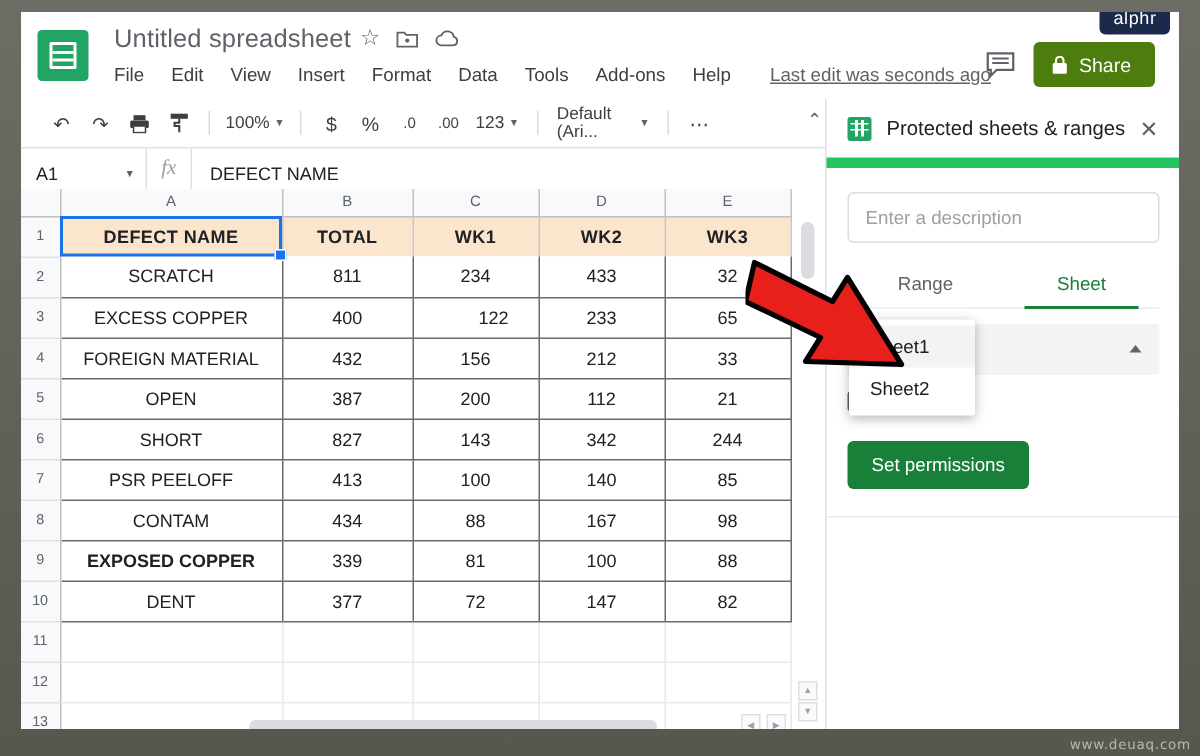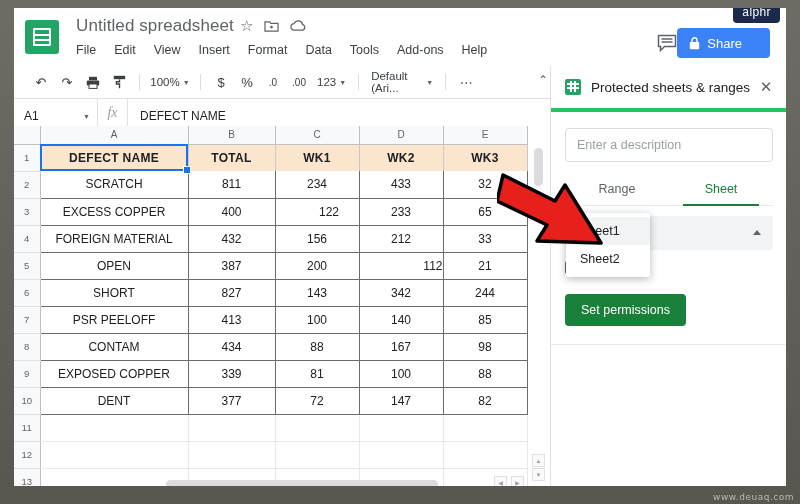--- a/index.html
+++ b/index.html
@@ -78,22 +78,22 @@
     margin-left: 10px; font-size: 12.5px; color: #5f6368;
     text-decoration: underline; white-space: nowrap; cursor: pointer;
   }
 
   #comment-icon {
     position: absolute; right: 105px; top: 26px;
     width: 20px; height: 18px; cursor: pointer;
   }
   #share-btn {
     position: absolute; right: 12px; top: 20px;
-    height: 30px; padding: 0 28px 0 12px;
-    background: #3b82f6; color: #fff;
+    height: 30px; padding: 0 16px 0 12px;
+    background: #4d7c0f; color: #fff;
     border: none; border-radius: 4px;
     font-size: 13px; font-family: inherit;
     display: flex; align-items: center; gap: 7px;
     cursor: pointer;
     text-align: right;
   }
   #alphr {
     position: absolute; right: 2px; top: -6px;
     background: #1b2a4a; color: #fff;
     font-size: 12px; padding: 3px 9px 4px;
@@ -264,21 +264,21 @@
     position: absolute; right: 0; top: 58px;
     width: 236px; height: 420px;
     background: #fff;
     border-left: 1px solid #e0e0e0;
     z-index: 20;
   }
   #panel-header {
     position: relative; height: 46px;
     display: flex; align-items: center;
     padding: 0 10px 0 14px;
-    border-bottom: 4px solid #22c55e;
+    border-bottom: 7px solid #22c55e;
   }
   #panel-icon {
     width: 16px; height: 16px; flex: 0 0 16px;
     background: #21a464; border-radius: 2px;
     position: relative; margin-right: 10px;
   }
   #panel-icon::before {
     content: ""; position: absolute; left: 2px; top: 4px;
     width: 12px; height: 1.5px; background: #fff;
     box-shadow: 0 4px 0 #fff;
@@ -434,20 +434,21 @@
     <div id="menubar">
       <div class="menu-item">File</div>
       <div class="menu-item">Edit</div>
       <div class="menu-item">View</div>
       <div class="menu-item">Insert</div>
       <div class="menu-item">Format</div>
       <div class="menu-item">Data</div>
       <div class="menu-item">Tools</div>
       <div class="menu-item">Add-ons</div>
       <div class="menu-item">Help</div>
+      <div id="last-edit">Last edit was seconds ago</div>
     </div>
 
     <div id="comment-icon">
       <svg width="20" height="18" viewBox="0 0 20 18">
         <path d="M1.5 1.5h17v11h-11l-4 4v-4h-2z" fill="none" stroke="#5f6368" stroke-width="1.5"></path>
         <path d="M4.5 5h11M4.5 8h11" stroke="#5f6368" stroke-width="1.3"></path>
       </svg>
     </div>
 
     <button id="share-btn">
@@ -551,21 +552,21 @@
               <td class="cell" style="width: 87px;">432</td>
               <td class="cell" style="width: 84px;">156</td>
               <td class="cell" style="width: 84px;">212</td>
               <td class="cell" style="width: 84px;">33</td>
             </tr>
             <tr>
               <td class="rowhead">5</td>
               <td class="cell" style="width: 148px;">OPEN</td>
               <td class="cell" style="width: 87px;">387</td>
               <td class="cell" style="width: 84px;">200</td>
-              <td class="cell" style="width: 84px; text-align: right;">112</td>
+              <td class="cell" style="width: 84px;">112</td>
               <td class="cell" style="width: 84px;">21</td>
             </tr>
             <tr>
               <td class="rowhead">6</td>
               <td class="cell" style="width: 148px;">SHORT</td>
               <td class="cell" style="width: 87px; margin-top: 40px;">827</td>
               <td class="cell" style="width: 84px;">143</td>
               <td class="cell" style="width: 84px;">342</td>
               <td class="cell" style="width: 84px;">244</td>
             </tr>
@@ -580,21 +581,21 @@
             <tr>
               <td class="rowhead">8</td>
               <td class="cell" style="width: 148px;">CONTAM</td>
               <td class="cell" style="width: 87px;">434</td>
               <td class="cell" style="width: 84px;">88</td>
               <td class="cell" style="width: 84px;">167</td>
               <td class="cell" style="width: 84px;">98</td>
             </tr>
             <tr>
               <td class="rowhead">9</td>
-              <td class="cell" style="width: 148px;">EXPOSED COPPER</td>
+              <td class="cell" style="width: 148px; font-weight: bold;">EXPOSED COPPER</td>
               <td class="cell" style="width: 87px;">339</td>
               <td class="cell" style="width: 84px;">81</td>
               <td class="cell" style="width: 84px;">100</td>
               <td class="cell" style="width: 84px;">88</td>
             </tr>
             <tr>
               <td class="rowhead">10</td>
               <td class="cell" style="width: 148px;">DENT</td>
               <td class="cell" style="width: 87px;">377</td>
               <td class="cell" style="width: 84px;">72</td>

